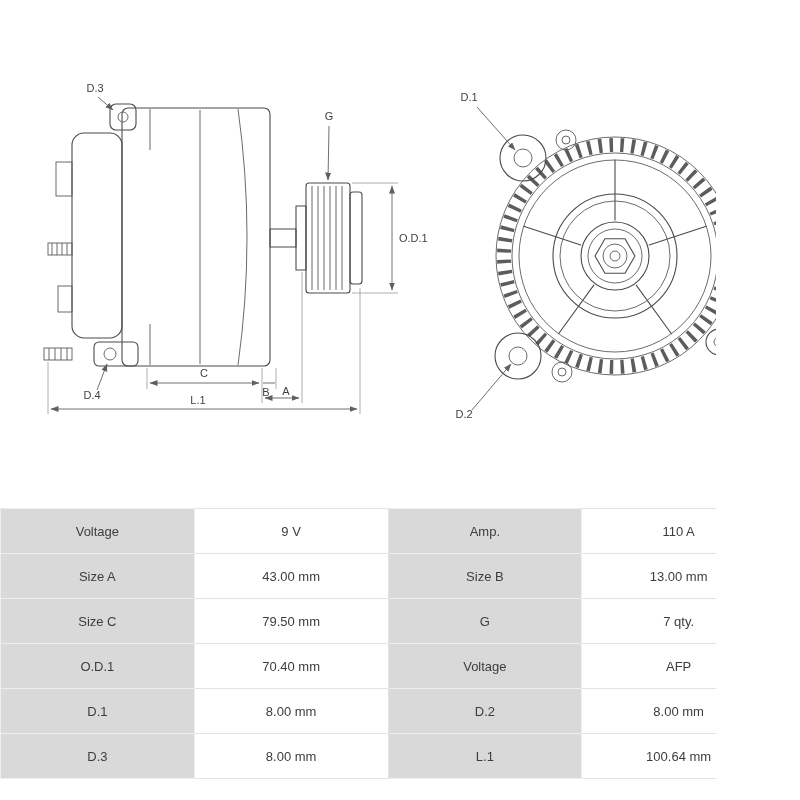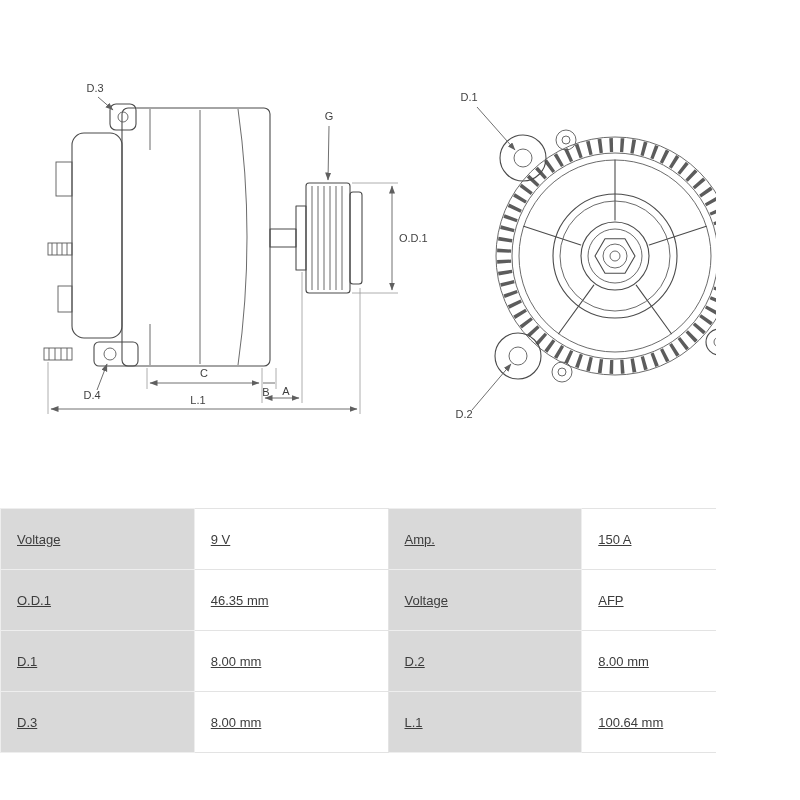--- a/index.html
+++ b/index.html
@@ -6,21 +6,21 @@
   body{width:800px;height:800px;font-family:"Liberation Sans",sans-serif;}
   .sheet{width:716px;height:800px;overflow:hidden;}
   svg{display:block;}
   svg text{font-family:"Liberation Sans",sans-serif;font-size:11px;fill:#3f3f3f;}
   .draw{stroke:#4b4b4b;stroke-width:1.1;fill:none;stroke-linejoin:round;stroke-linecap:round;}
   .thin{stroke:#5a5a5a;stroke-width:0.9;fill:none;}
   .dim{stroke:#707070;stroke-width:1;fill:none;}
   .ext{stroke:#9a9a9a;stroke-width:0.8;fill:none;}
   .fins{stroke:#5c5c5c;fill:none;}
   table.spec{border-collapse:collapse;width:776px;margin:30px auto 0;font-size:13px;color:#3d3d3d;table-layout:fixed;border:1px solid #c9c9c9;}
-  .spec td{height:28px;padding:16px 16px;border:1px solid #e3e3e3;text-align:left;white-space:nowrap;overflow:hidden;text-decoration:underline;}
+  .spec td{height:28px;padding:8px 16px;border:1px solid #e3e3e3;text-align:center;white-space:nowrap;overflow:hidden;}
   .spec td.lbl{background:#d9d9d9;border-color:#eeeeee;}
 </style>
 </head>
 <body>
 
 <div class="sheet">
 
   <svg width="800" height="478" viewBox="0 0 800 478">
     <defs>
       <marker id="arr" markerWidth="9" markerHeight="8" refX="7.5" refY="3" orient="auto-start-reverse" markerUnits="userSpaceOnUse">
@@ -152,25 +152,37 @@
       <line class="dim" x1="472" y1="410" x2="511" y2="364" marker-end="url(#arr)"></line>
     </g>
   </svg>
 
   <table class="spec">
     <tbody>
       <tr>
         <td class="lbl">Voltage</td>
         <td>9 V</td>
         <td class="lbl">Amp.</td>
-        <td>150 A</td>
+        <td>110 A</td>
+      </tr>
+      <tr>
+        <td class="lbl">Size A</td>
+        <td>43.00 mm</td>
+        <td class="lbl">Size B</td>
+        <td>13.00 mm</td>
+      </tr>
+      <tr>
+        <td class="lbl">Size C</td>
+        <td>79.50 mm</td>
+        <td class="lbl">G</td>
+        <td>7 qty.</td>
       </tr>
       <tr>
         <td class="lbl">O.D.1</td>
-        <td>46.35 mm</td>
+        <td>70.40 mm</td>
         <td class="lbl">Voltage</td>
         <td>AFP</td>
       </tr>
       <tr>
         <td class="lbl">D.1</td>
         <td>8.00 mm</td>
         <td class="lbl">D.2</td>
         <td>8.00 mm</td>
       </tr>
       <tr>

